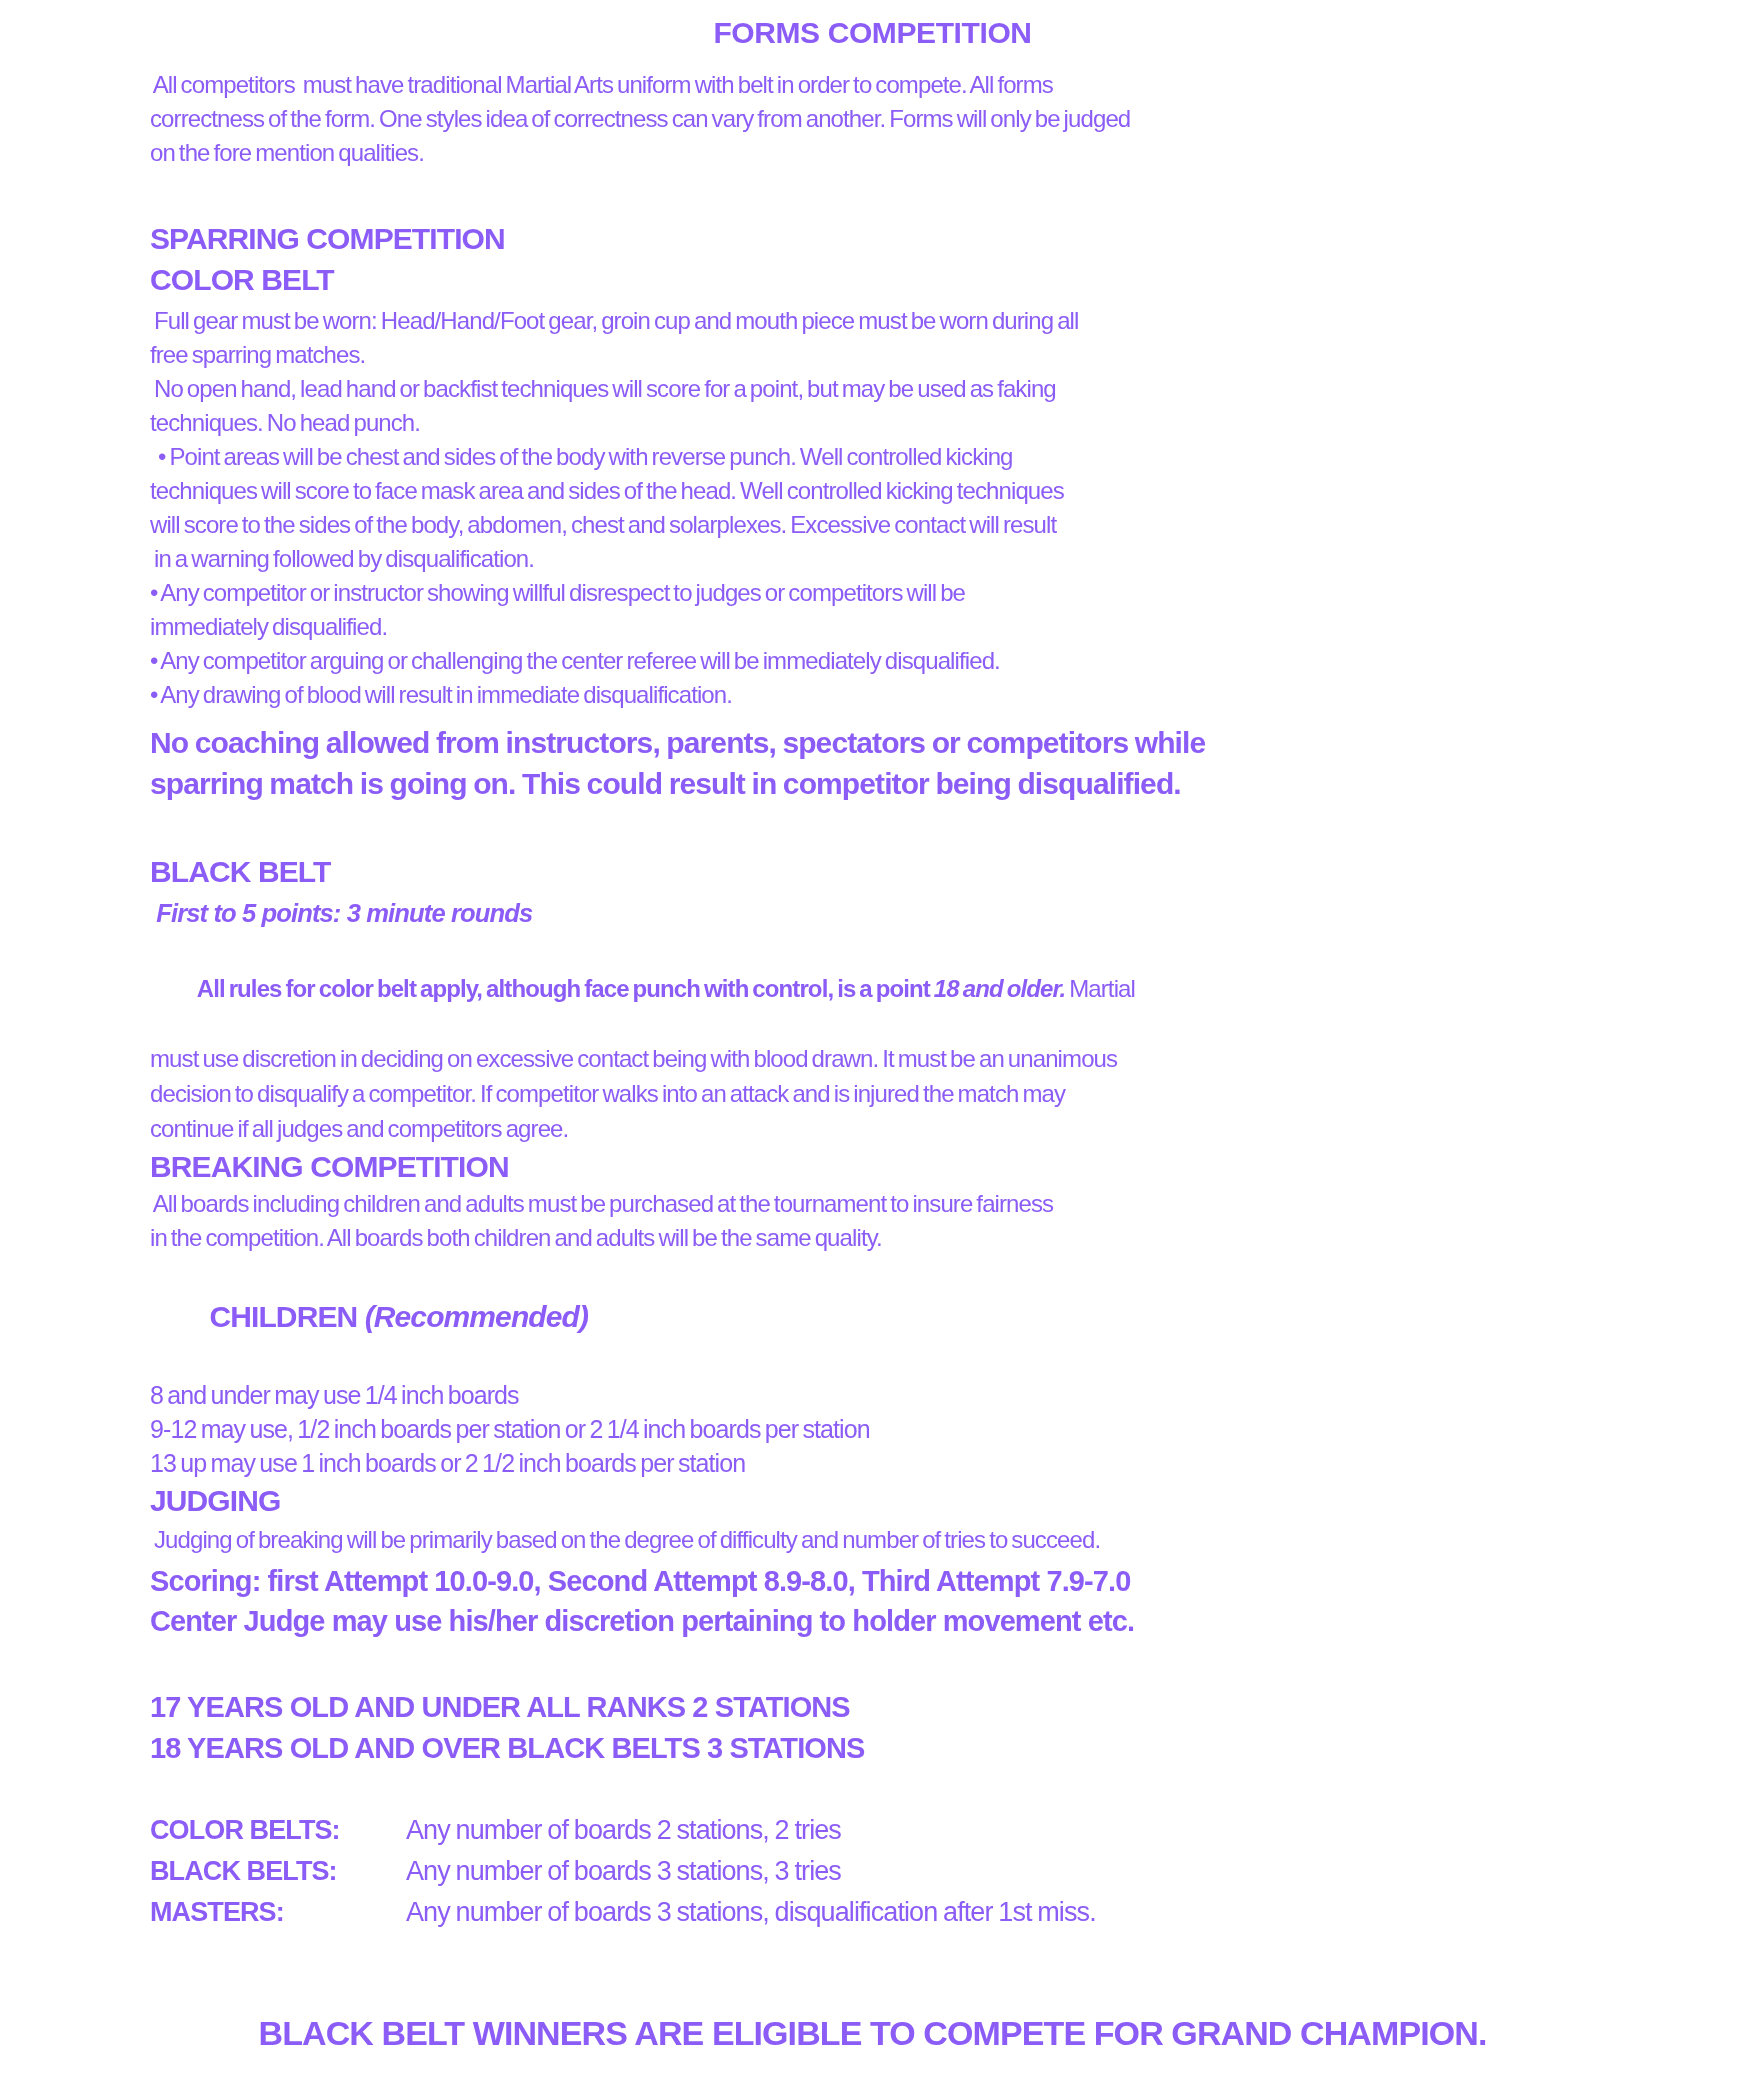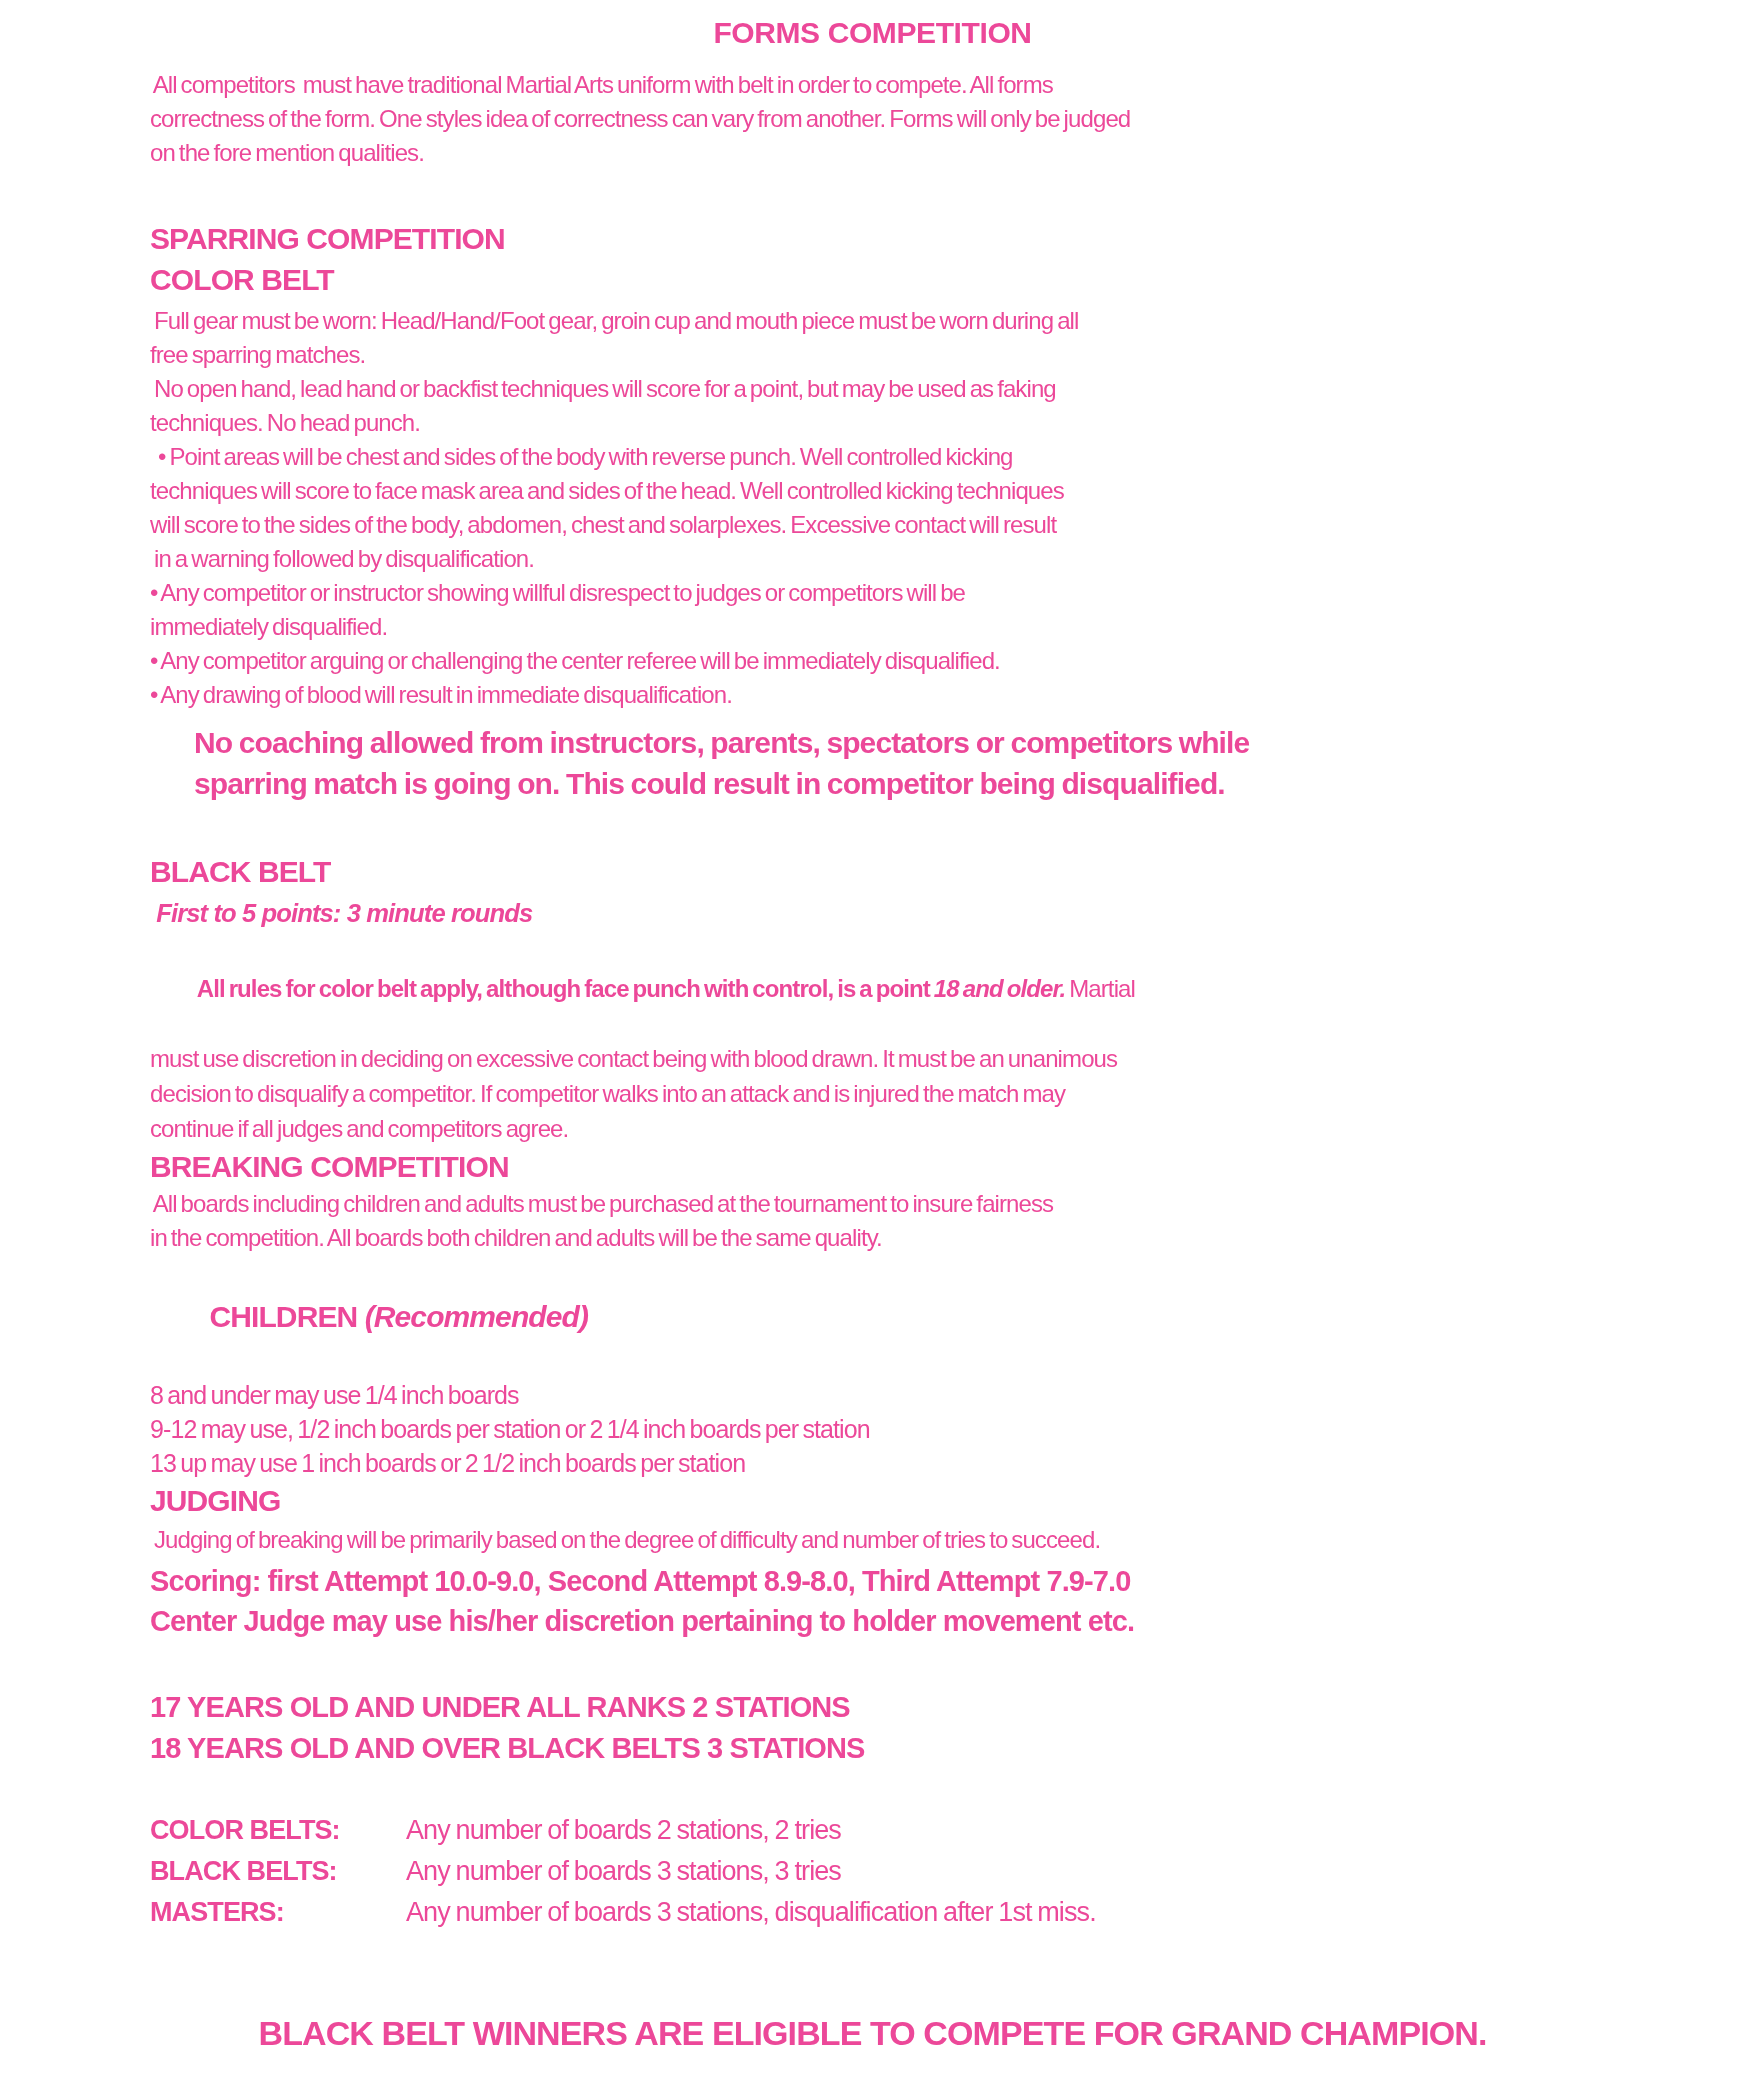--- a/index.html
+++ b/index.html
@@ -5,21 +5,21 @@
   html, body {
     margin: 0;
     padding: 0;
     background: #ffffff;
   }
   .page {
     position: relative;
     width: 1745px;
     height: 2100px;
     background: #ffffff;
-    color: #ec4899;
+    color: #8b5cf6;
     font-family: "Liberation Sans", sans-serif;
     overflow: hidden;
     box-sizing: border-box;
     padding-top: 12.4px;
   }
   .title {
     text-align: center;
     font-size: 30px;
     font-weight: 700;
     line-height: 41px;
@@ -85,21 +85,21 @@
   }
   .t-children {
     font-size: 25px;
     line-height: 34px;
     letter-spacing: -0.9px;
     word-spacing: -1.8px;
     white-space: pre;
   }
   .block-gap-sm { margin-top: 3.5px; }
   .sparring-block { margin-top: 48px; }
-  .no-coaching { margin-top: 10.6px; margin-left: 44px; }
+  .no-coaching { margin-top: 10.6px; }
   .black-belt-block { margin-top: 47px; }
   .bb-rules { margin-top: 2.6px; }
   .judging-line { margin-top: 1.8px; }
   .scoring-block { margin-top: 4.4px; }
   .stations-block { margin-top: 46px; }
   .belts-table { margin-top: 41px; }
   .belt-row {
     display: flex;
     font-size: 27px;
     line-height: 41px;

